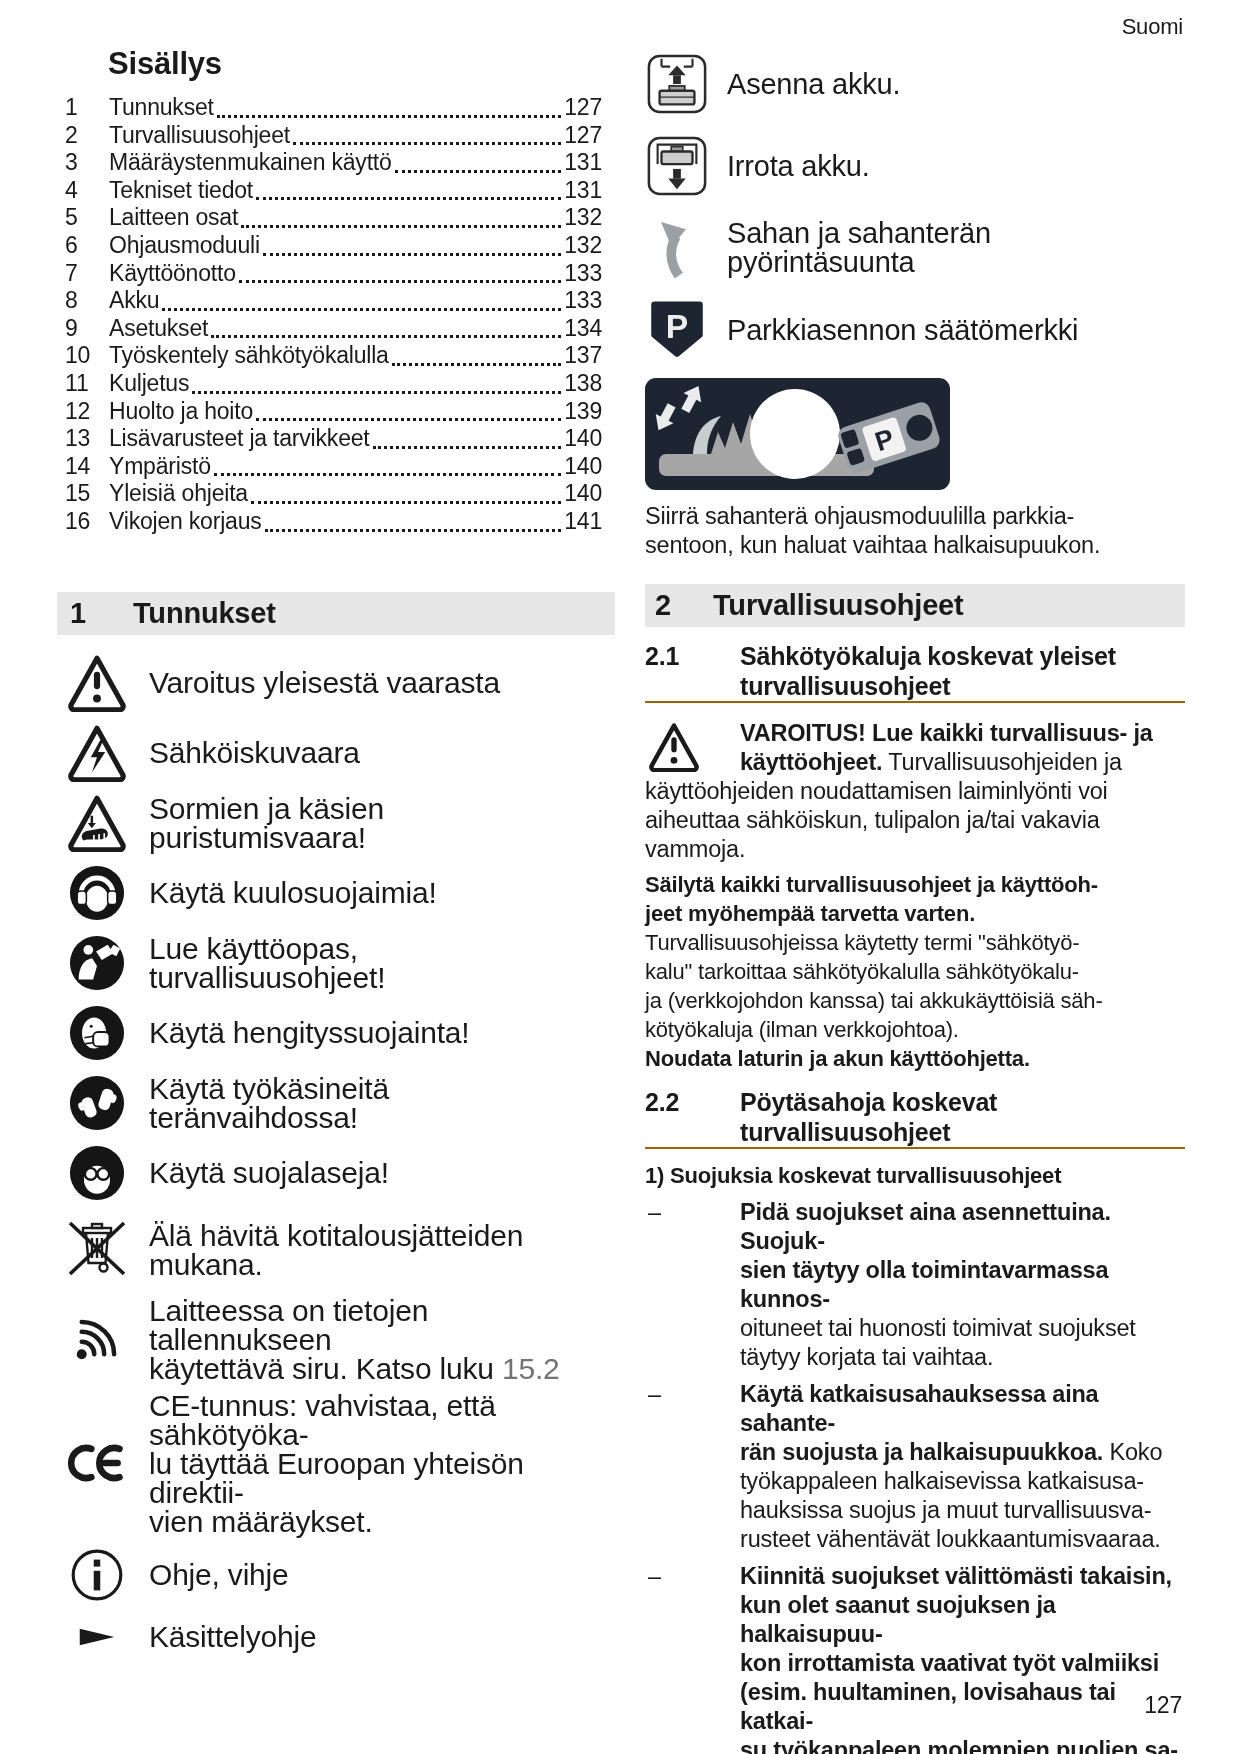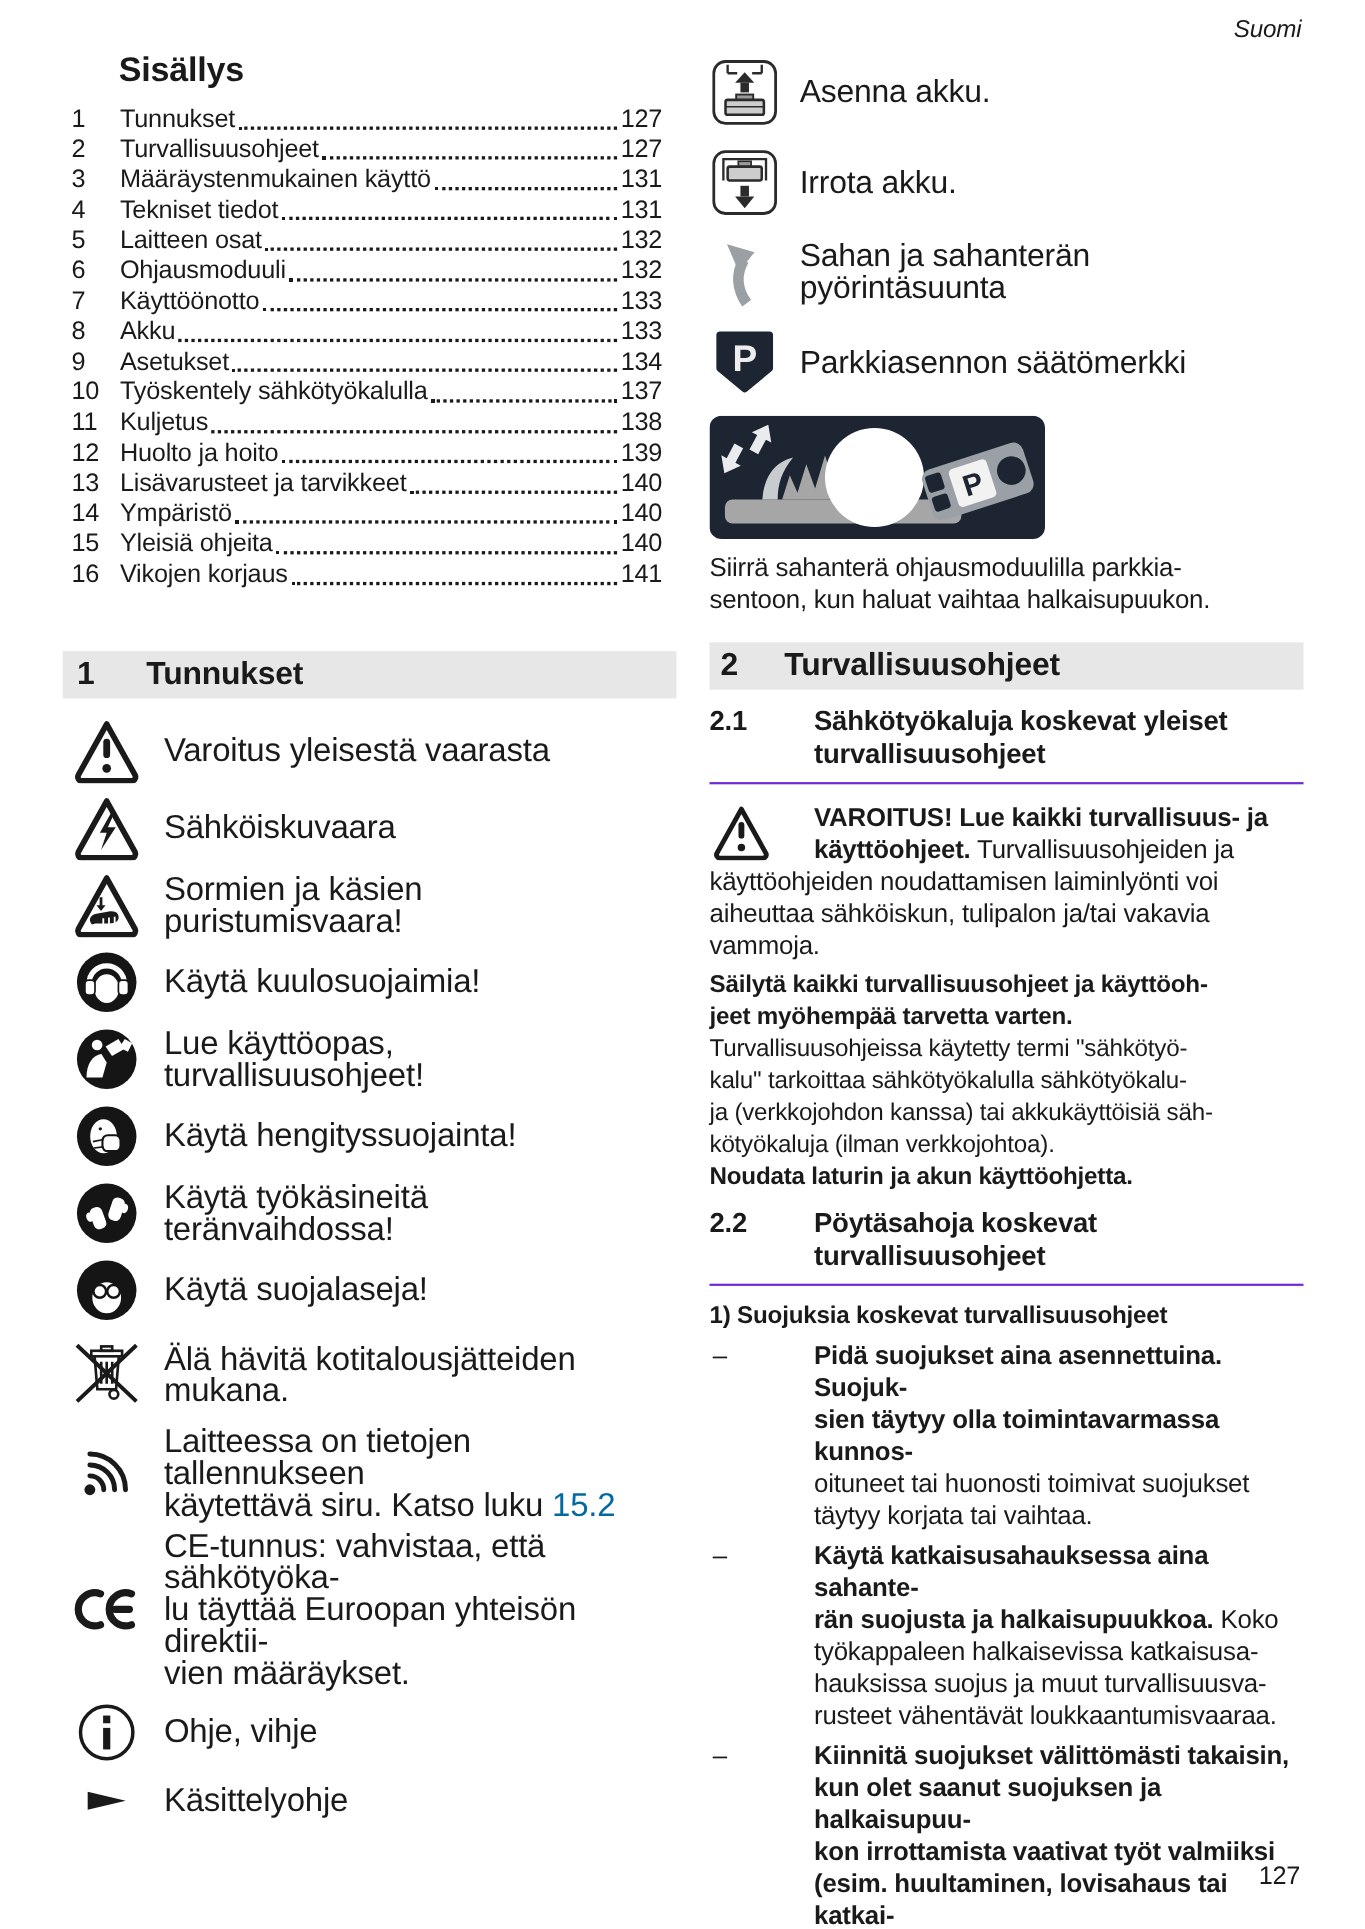--- a/index.html
+++ b/index.html
@@ -1,18 +1,18 @@
 <!DOCTYPE html>
 <html><head>
 <meta charset="utf-8">
 <style>
   html,body{margin:0;padding:0;background:#fff;}
   .page{position:relative;width:1241px;height:1754px;background:#fff;overflow:hidden;
         font-family:"Liberation Sans",sans-serif;color:#1a1a1a;letter-spacing:-0.2px;}
-  .lang{position:absolute;top:14px;right:58px;font-size:22px;font-style:italic;}
+  .lang{position:absolute;top:14px;right:58px;font-size:22px;}
   .pageno{position:absolute;top:1692px;right:59px;font-size:23px;}
 
   .colL{position:absolute;left:65px;top:46px;width:537px;}
   .colR{position:absolute;left:645px;top:50px;width:540px;}
 
   
   .toc-title{font-size:31px;font-weight:bold;margin:0 0 12px 43px;}
   .toc-row{display:flex;align-items:baseline;height:27.6px;font-size:23px;}
   .tn{width:44px;flex:none;}
   .tl{flex:none;}
@@ -27,31 +27,31 @@
   .secbarR{width:530px;padding-left:10px;margin-top:24px;}
   .secbarR .secnum{width:58px;flex:none;}
 
   
   .symbols{margin-top:17px;}
   .srow{display:flex;align-items:center;min-height:62px;margin-bottom:8px;}
   .srow.tall{min-height:76px;}
   .sym{width:64px;flex:none;display:flex;justify-content:center;align-items:center;}
   .slabel{margin-left:20px;font-size:30px;line-height:29px;}
   .pre{white-space:pre-line;}
-  .link{color:#0369a1;}
+  .link{color:#737373;}
 
   
   .rrow{display:flex;align-items:center;min-height:68px;margin-bottom:14px;}
   .rlabel{margin-left:18px;font-size:29px;line-height:29px;}
   .picto{margin-top:2px;line-height:0;}
   .caption{font-size:23.5px;line-height:29px;margin-top:12px;}
 
   
   .h2sub{position:relative;padding-left:95px;font-size:25px;font-weight:bold;line-height:30px;
-         margin-top:14px;padding-bottom:10px;border-bottom:2px solid #6d28d9;}
+         margin-top:14px;border-bottom:2px solid #a16207;}
   .h2sub .num{position:absolute;left:0;top:0;}
   .para{font-size:22px;line-height:29px;}
   .b{font-weight:bold;}
   .mt6{margin-top:6px;} .mt12{margin-top:12px;}
   .warnblock{position:relative;margin-top:16px;font-size:23.5px;line-height:29px;}
   .warnblock .wicon{position:absolute;left:2px;top:3px;}
   .indent{padding-left:95px;}
   .bullet{position:relative;padding-left:95px;font-size:23.5px;line-height:29px;margin-top:8px;}
   .bullet .dash{position:absolute;left:3px;top:0;}
   svg{display:block;}

